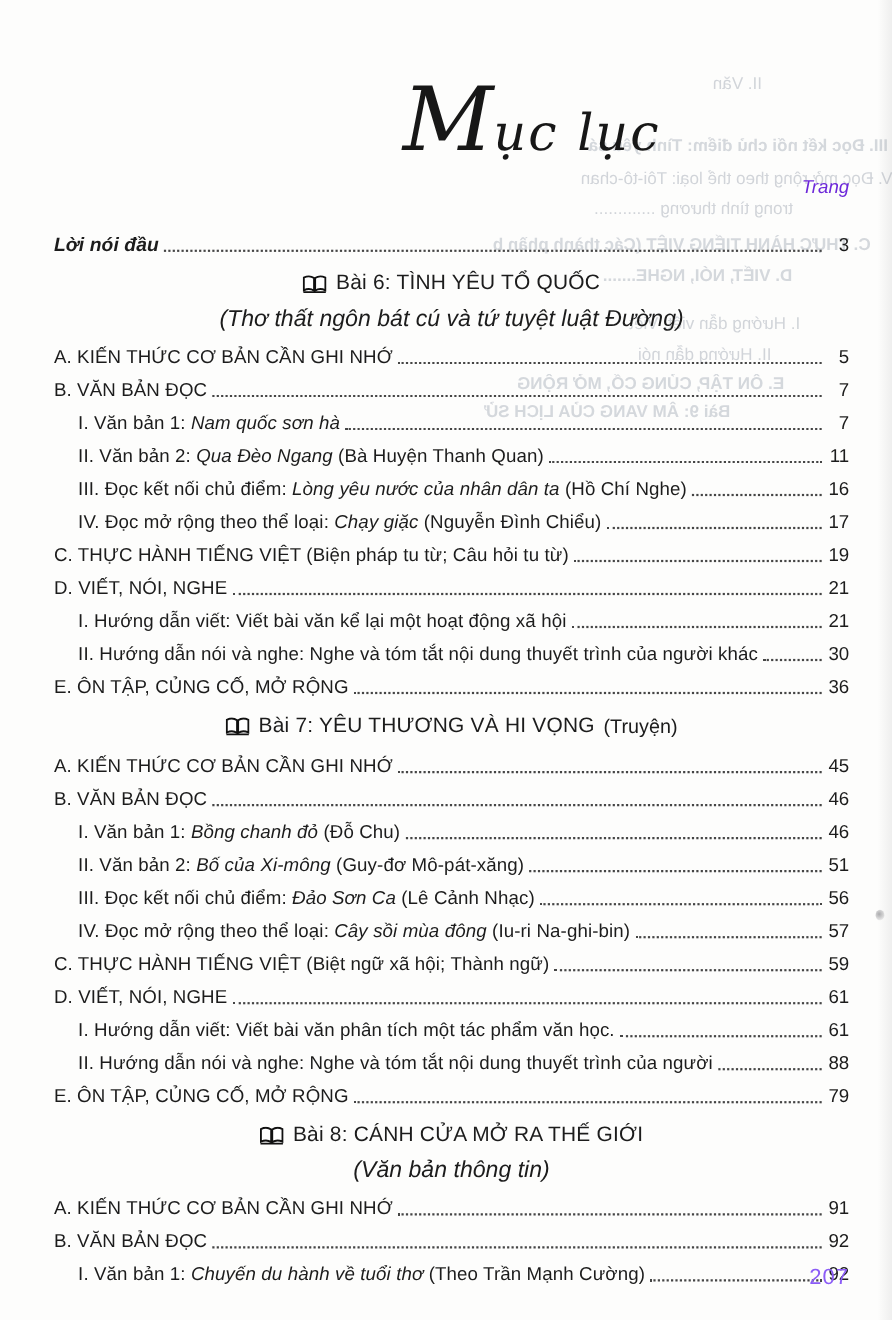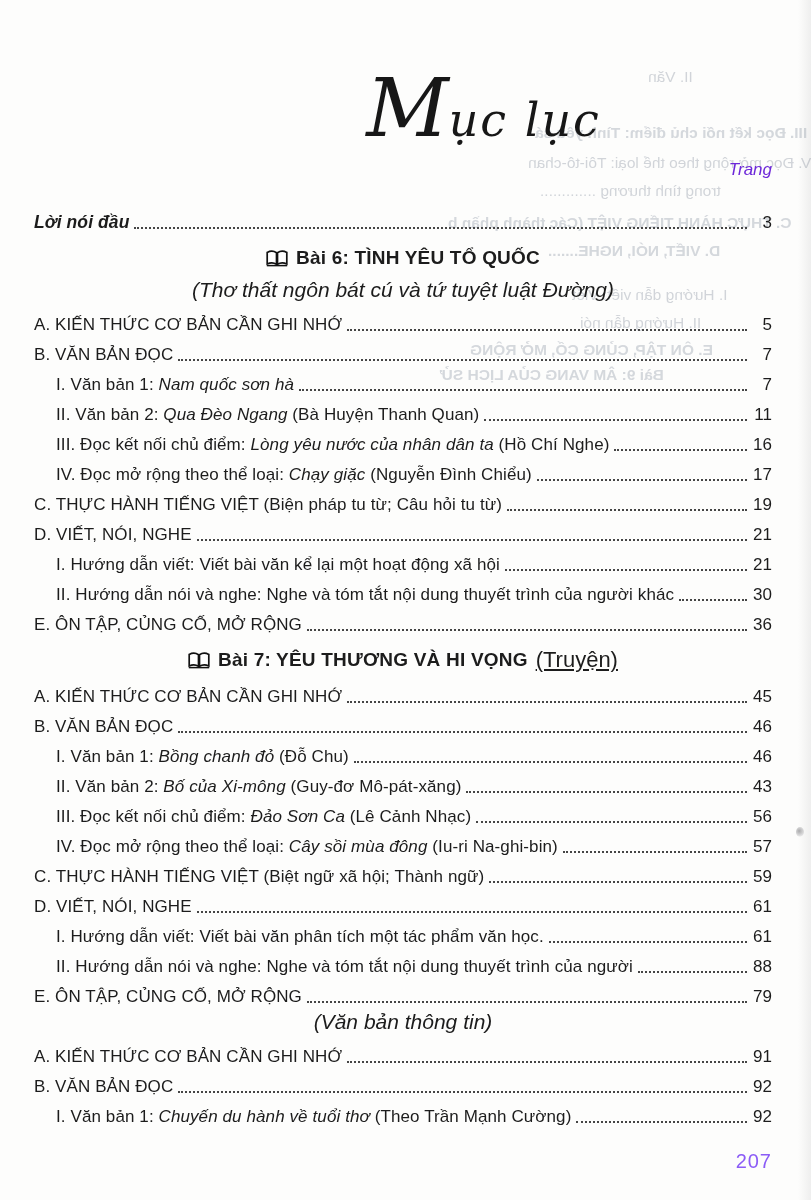--- a/index.html
+++ b/index.html
@@ -15,31 +15,31 @@
   
   .script-title{
     position:absolute;top:52px;left:0;width:100%;text-align:center;
     font-family:"DejaVu Serif",serif;font-style:italic;font-size:46px;
     color:#171717;transform:translateX(78px);letter-spacing:2px;line-height:1.4;
   }
   .script-title::first-letter{font-size:175%;letter-spacing:0;}
   .trang{position:absolute;top:160px;right:39px;font-size:17px;font-style:italic;color:#6d28d9;}
   .folio{position:absolute;top:1150px;right:39px;font-size:20px;color:#8b5cf6;letter-spacing:1px;}
   
-  .toc{position:absolute;top:203px;left:34px;right:39px;}
+  .toc{position:absolute;top:203px;left:49px;right:39px;}
   .row{display:flex;align-items:flex-end;height:30px;font-size:17px;}
   .row .txt{white-space:nowrap;letter-spacing:.1px;}
   .row .txt.ind{padding-left:22px;}
   .boldrow .txt{font-weight:bold;font-style:italic;font-size:17.5px;}
   .it{font-style:italic;}
   .leader{flex:1;min-width:10px;border-bottom:2px dotted #454545;margin:0 3px 4px 5px;}
   .pg{min-width:22px;text-align:right;font-size:17px;}
   .chapter{display:flex;justify-content:center;align-items:center;gap:8px;height:34px;margin-top:8px;font-size:19px;}
-  .chT{font-weight:bold;letter-spacing:.2px;}
-  .chS{font-weight:normal;font-size:22px;text-decoration:underline;}
+  .chT{font-weight:normal;letter-spacing:.2px;}
+  .chS{font-weight:normal;font-size:18px;}
   .bicon{display:inline-flex;align-items:center;margin-bottom:-1px;}
   .subtitle{display:flex;justify-content:center;align-items:center;height:30px;font-size:21px;font-style:italic;}
   
   .bleed-layer{position:absolute;inset:0;pointer-events:none;}
   .bleed{position:absolute;transform:scaleX(-1);color:#c7cbd1;font-size:15.5px;
     white-space:nowrap;opacity:.8;filter:blur(.4px);}
   .bleed.bb{font-weight:bold;color:#cbcfd5;}
 </style>
 </head>
 <body>
@@ -158,21 +158,21 @@
         <span class="pg">46</span>
       </div>
       <div class="row">
         <span class="txt ind"><span class="">I. Văn bản 1: </span><span class="it">Bồng chanh đỏ</span><span class=""> (Đỗ Chu)</span></span>
         <span class="leader"></span>
         <span class="pg">46</span>
       </div>
       <div class="row">
         <span class="txt ind"><span class="">II. Văn bản 2: </span><span class="it">Bố của Xi-mông</span><span class=""> (Guy-đơ Mô-pát-xăng)</span></span>
         <span class="leader"></span>
-        <span class="pg">43</span>
+        <span class="pg">51</span>
       </div>
       <div class="row">
         <span class="txt ind"><span class="">III. Đọc kết nối chủ điểm: </span><span class="it">Đảo Sơn Ca</span><span class=""> (Lê Cảnh Nhạc)</span></span>
         <span class="leader"></span>
         <span class="pg">56</span>
       </div>
       <div class="row">
         <span class="txt ind"><span class="">IV. Đọc mở rộng theo thể loại: </span><span class="it">Cây sồi mùa đông</span><span class=""> (Iu-ri Na-ghi-bin)</span></span>
         <span class="leader"></span>
         <span class="pg">57</span>
@@ -194,20 +194,30 @@
       </div>
       <div class="row">
         <span class="txt ind"><span class="">II. Hướng dẫn nói và nghe: Nghe và tóm tắt nội dung thuyết trình của người</span></span>
         <span class="leader"></span>
         <span class="pg">88</span>
       </div>
       <div class="row">
         <span class="txt "><span class="">E. ÔN TẬP, CỦNG CỐ, MỞ RỘNG</span></span>
         <span class="leader"></span>
         <span class="pg">79</span>
+      </div>
+      <div class="chapter">
+        <span class="bicon">
+          <svg width="22" height="17" viewBox="0 0 22 17">
+            <path d="M1.2 2.4 C4.4 0.8 8 1.0 10.5 2.8 L10.5 14.3 C8 12.6 4.4 12.4 1.2 13.9 Z" fill="#fff" stroke="#111" stroke-width="1.7"></path>
+            <path d="M20.8 2.4 C17.6 0.8 14 1.0 11.5 2.8 L11.5 14.3 C14 12.6 17.6 12.4 20.8 13.9 Z" fill="#fff" stroke="#111" stroke-width="1.7"></path>
+            <path d="M0.8 15.6 L21.2 15.6" stroke="#111" stroke-width="1.5"></path>
+          </svg>
+        </span>
+        <span class="chT">Bài 8: CÁNH CỬA MỞ RA THẾ GIỚI</span>
       </div>
       <div class="subtitle">
         <span>(Văn bản thông tin)</span>
       </div>
       <div class="row">
         <span class="txt "><span class="">A. KIẾN THỨC CƠ BẢN CẦN GHI NHỚ</span></span>
         <span class="leader"></span>
         <span class="pg">91</span>
       </div>
       <div class="row">

